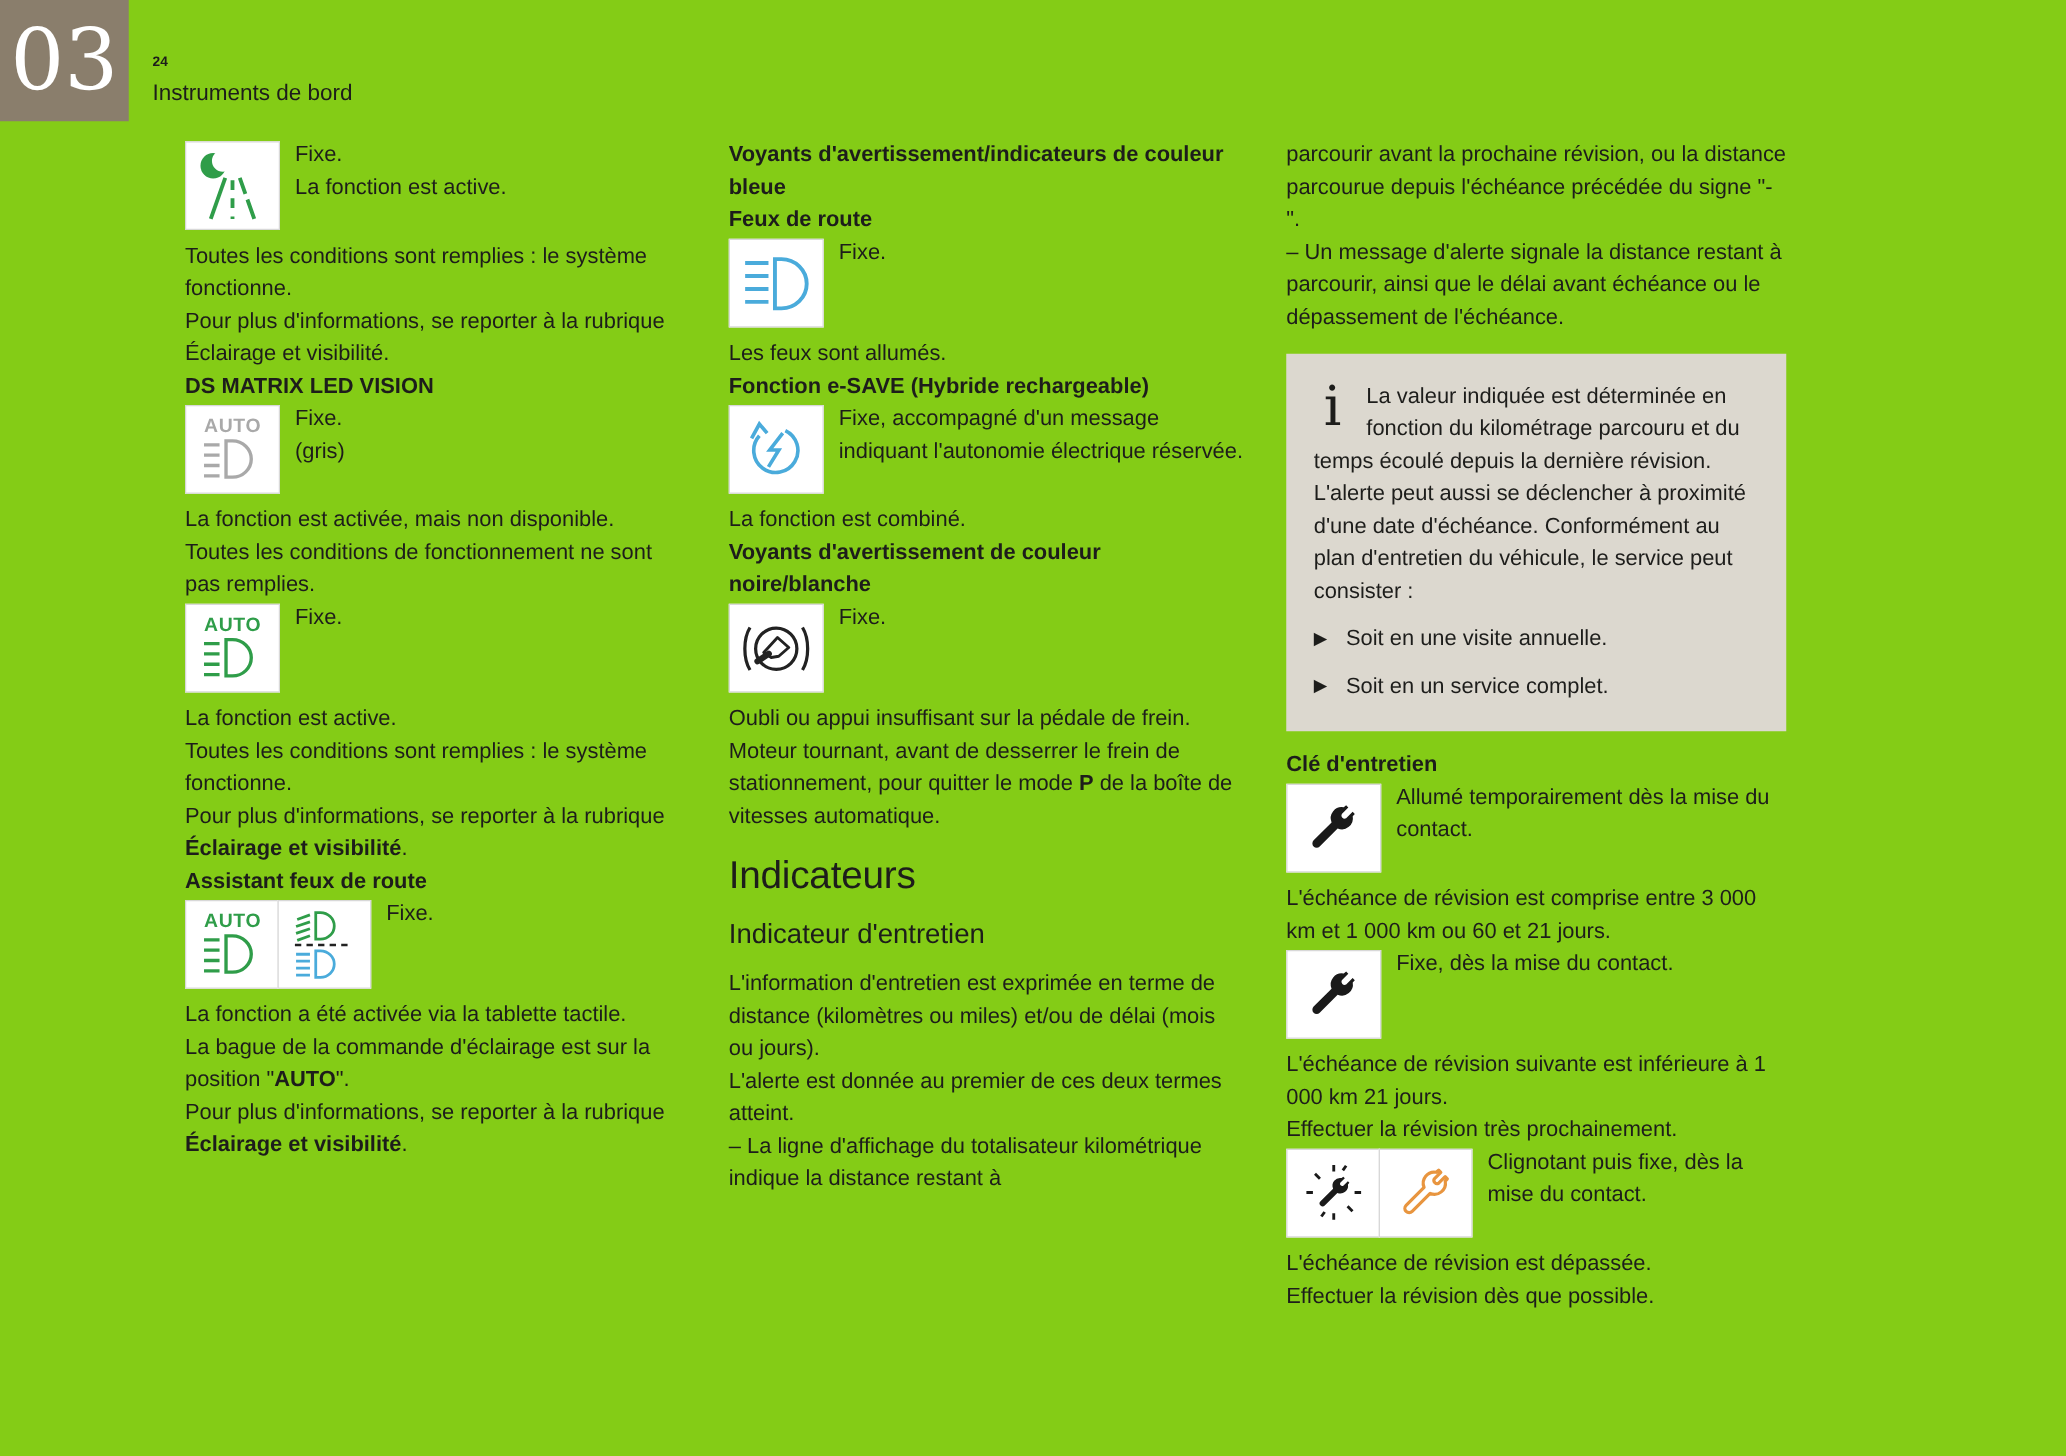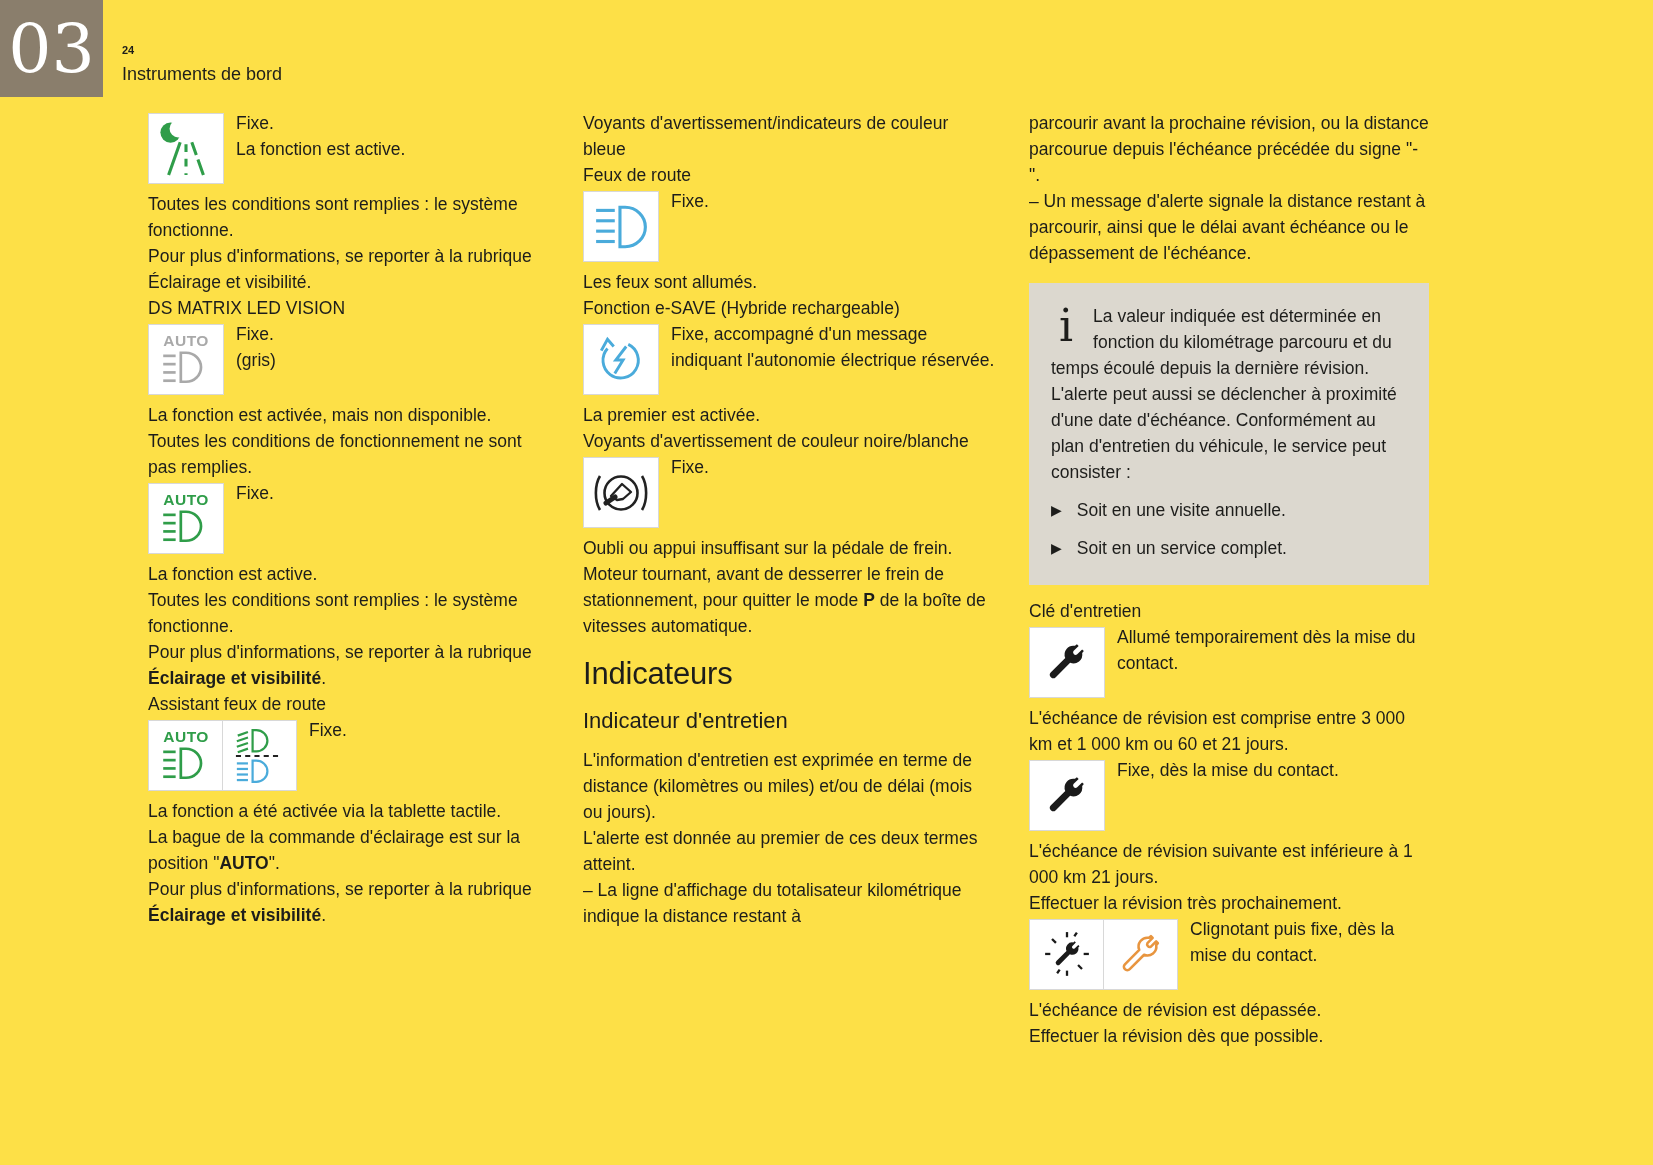--- a/index.html
+++ b/index.html
@@ -1,28 +1,28 @@
 <!DOCTYPE html>
 <html><head>
 <meta charset="utf-8">
 <style>
   html,body{margin:0;padding:0;background:#ffffff;}
-  .page{position:relative;width:1653px;height:1165px;background:#fde047;
+  .page{position:relative;width:1653px;height:1165px;background:#84cc16;
         font-family:"Liberation Sans",sans-serif;color:#1d1d1b;overflow:hidden;}
   .chapter-box{position:absolute;left:0;top:0;width:103px;height:97px;background:#8a7e6c;
         color:#fff;font-family:"DejaVu Serif",serif;font-size:68px;font-weight:400;
         display:flex;align-items:center;justify-content:center;}
   .page-head{position:absolute;left:122px;top:38px;line-height:24px;font-size:18px;}
   .page-num{font-weight:bold;font-size:11px;display:block;}
   .col{position:absolute;top:110px;font-size:17.5px;line-height:26px;}
   .col-1{left:148px;width:402px;}
   .col-2{left:583px;width:412px;}
   .col-3{left:1018px;width:400px;margin-left:11px;}
   p{margin:0;}
-  .bold{font-weight:normal;}
+  .bold{font-weight:bold;}
   .icon-row{display:flex;align-items:flex-start;gap:12px;margin:3px 0 7px;}
   .ibox{flex:none;width:76px;height:71px;border:1px solid #d8d8d8;background:#fff;
         display:flex;align-items:center;justify-content:center;box-sizing:border-box;}
   .ibox-half{width:75px;}
   .ibox-join{margin-left:-1px;}
   .iconpair{display:flex;flex:none;}
   .cap{white-space:pre-line;margin-top:-3px;}
   .h-big{font-size:31px;line-height:38px;font-weight:400;margin:16px 0 12px;letter-spacing:-0.2px;}
   .h-sub{font-size:22px;line-height:32px;font-weight:400;margin:4px 0 10px;}
   .infobox{background:#dcd8cf;padding:20px 22px 24px 22px;margin:17px 0 13px;}
@@ -163,21 +163,21 @@
       <span class="ibox">
         <svg width="54" height="54" viewBox="0 0 52 52">
           <path d="M 33 11 A 17 17 0 1 1 13 15" fill="none" stroke="#4aabdb" stroke-width="2.8"></path>
           <polyline points="7,17 13,6 19,13" fill="none" stroke="#4aabdb" stroke-width="2.8"></polyline>
           <polyline points="31,13 21,26 28,26 20,39" fill="none" stroke="#4aabdb" stroke-width="2.8"></polyline>
         </svg>
       </span>
       <div class="cap">Fixe, accompagné d'un message indiquant l'autonomie électrique réservée.</div>
     </div>
 
-    <p>La premier est activée.</p>
+    <p>La fonction est combiné.</p>
     <p class="bold">Voyants d'avertissement de couleur noire/blanche</p>
 
     <div class="icon-row">
       <span class="ibox">
         <svg width="60" height="50" viewBox="0 0 60 50">
           <path d="M 9 8 C 3.5 17 3.5 33 9 42" fill="none" stroke="#222" stroke-width="2.6"></path>
           <path d="M 51 8 C 56.5 17 56.5 33 51 42" fill="none" stroke="#222" stroke-width="2.6"></path>
           <circle cx="30" cy="25" r="16.5" fill="none" stroke="#222" stroke-width="2.6"></circle>
           <path d="M 20 28 L 31 16 L 40 24 L 32 31 L 26 32 Z" fill="none" stroke="#222" stroke-width="2.3" stroke-linejoin="round"></path>
           <path d="M 15 35 L 24 29" stroke="#222" stroke-width="5" stroke-linecap="round"></path>

